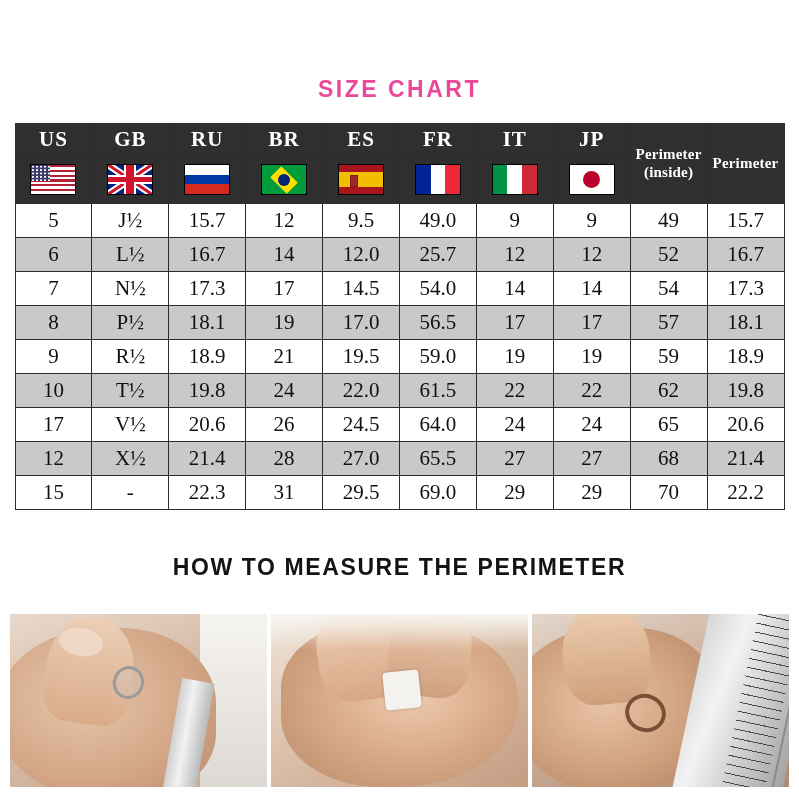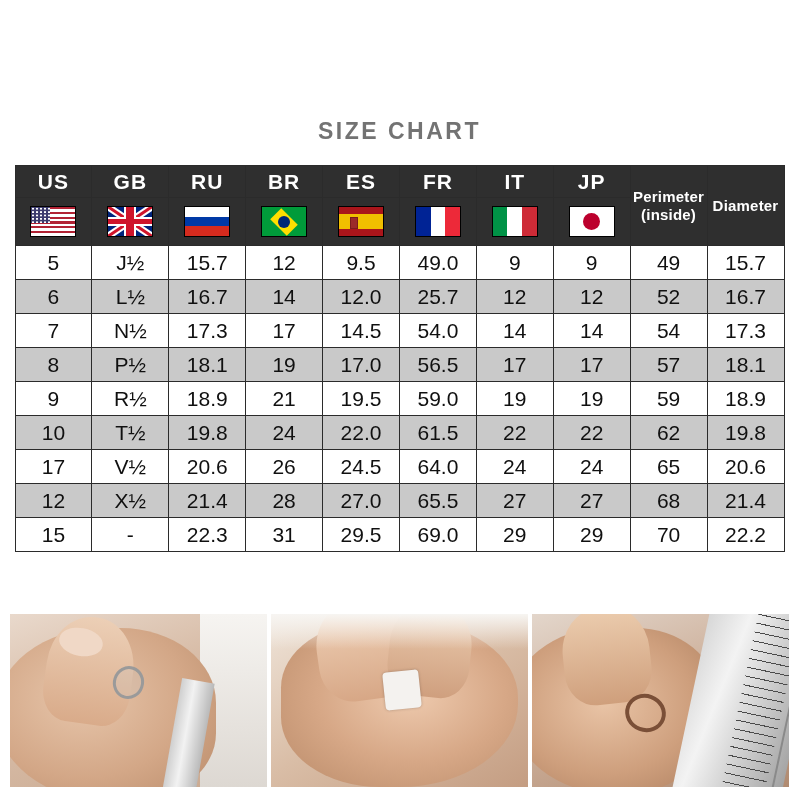--- a/index.html
+++ b/index.html
@@ -18,22 +18,22 @@
     background: #ffffff;
     overflow: hidden;
   }
 
   
   .title {
     text-align: center;
     font-size: 23px;
     font-weight: 700;
     letter-spacing: 2.5px;
-    color: #737373;
-    padding-top: 120px;
+    color: #ec4899;
+    padding-top: 78px;
     line-height: 1;
   }
   .subtitle {
     text-align: center;
     font-size: 23px;
     font-weight: 700;
     letter-spacing: 1.6px;
     color: #141414;
     margin-top: 46px;
     line-height: 1;
@@ -41,20 +41,21 @@
 
   
   .table-wrap {
     margin: 22px auto 0 auto;
     width: 770px;
   }
   table.size-chart {
     border-collapse: collapse;
     width: 100%;
     table-layout: fixed;
+    font-family: Liberation Serif, serif;
   }
   table.size-chart th,
   table.size-chart td {
     border: 1px solid #2b2b2b;
     text-align: center;
     vertical-align: middle;
   }
   thead th {
     background: #2f2f2f;
     color: #ffffff;
@@ -296,21 +297,21 @@
         <tr>
           <th>US</th>
           <th>GB</th>
           <th>RU</th>
           <th>BR</th>
           <th>ES</th>
           <th>FR</th>
           <th>IT</th>
           <th>JP</th>
           <th class="small-head" rowspan="2">Perimeter (inside)</th>
-          <th class="small-head" rowspan="2">Diameter</th>
+          <th class="small-head" rowspan="2">Perimeter</th>
         </tr>
         <tr class="flag-row">
           <td>
             <span class="flagbox fl-us">
               <span class="stripes"></span>
                 <span class="canton"></span>
                 <span class="stars"></span>
             </span>
           </td>
           <td>
@@ -470,20 +471,21 @@
             <td>69.0</td>
             <td>29</td>
             <td>29</td>
             <td>70</td>
             <td>22.2</td>
           </tr>
         </tbody>
     </table>
   </div>
 
+  <div class="subtitle">HOW TO MEASURE THE PERIMETER</div>
 
   <div class="photos">
     <div class="photo p1">
       <span class="bg"></span>
         <span class="skin"></span>
         <span class="finger"></span>
       <span class="nail"></span>
         <span class="ring"></span>
         <span class="strip"></span>
     </div>

